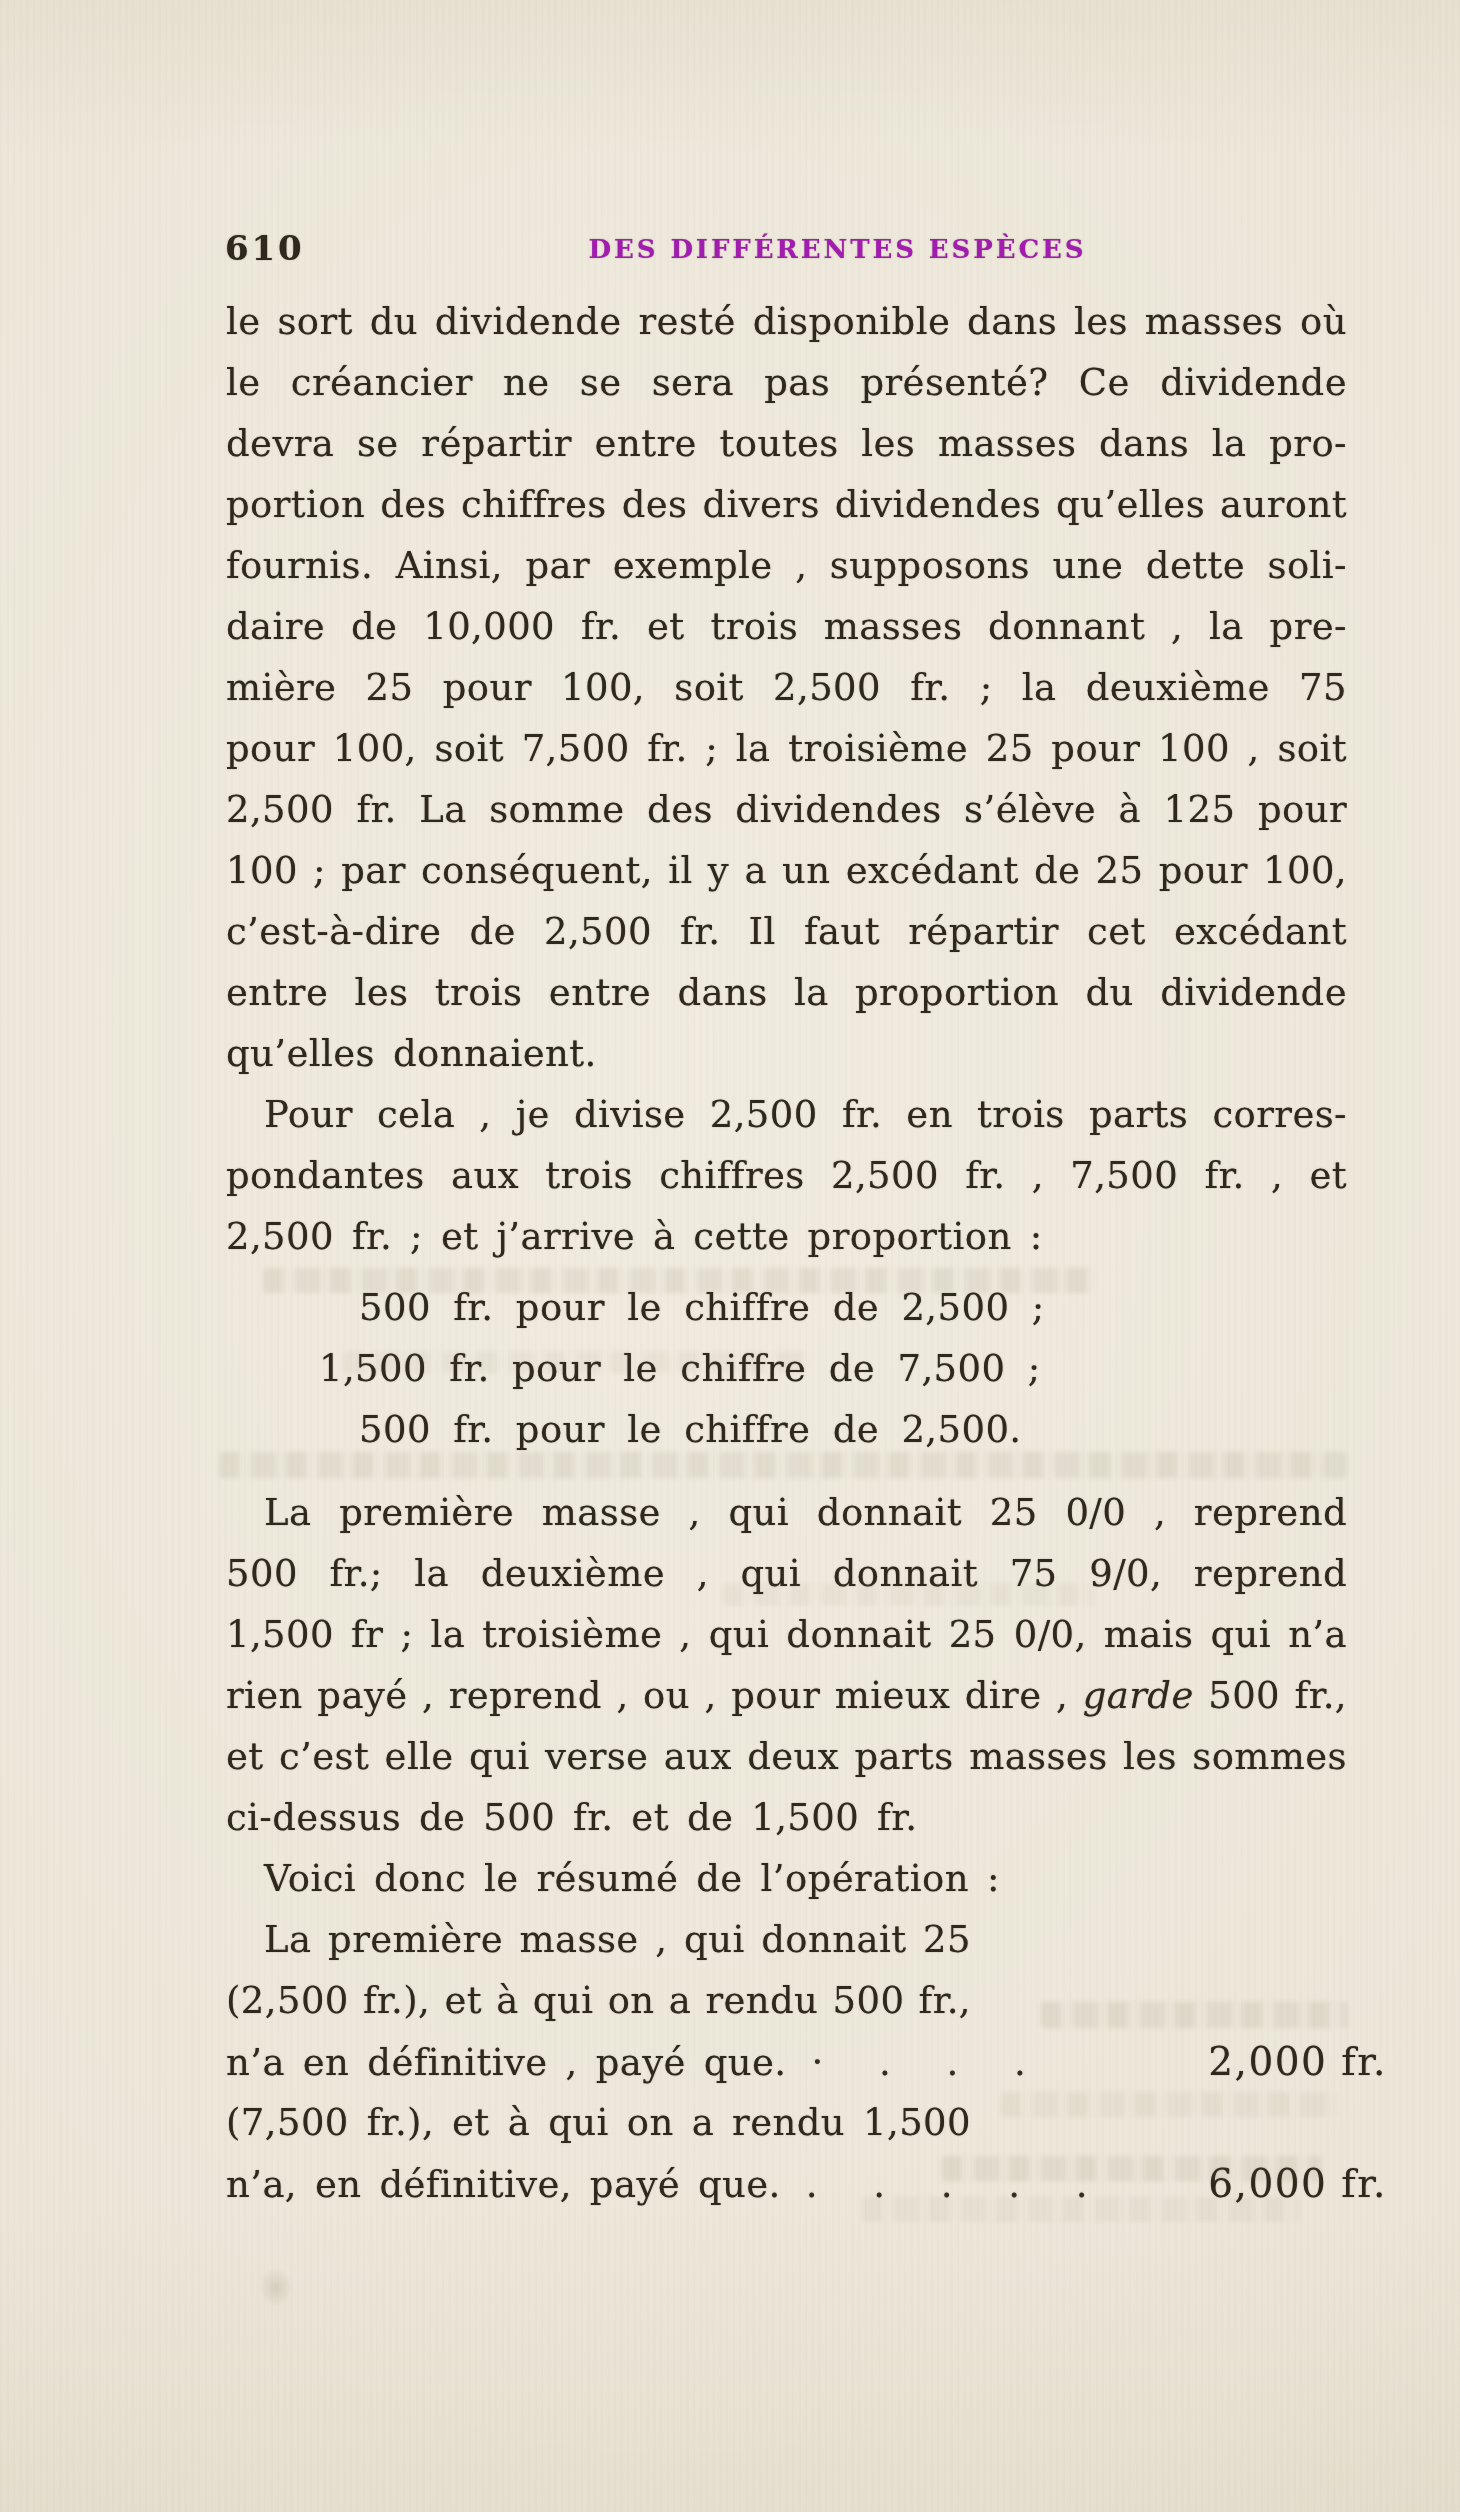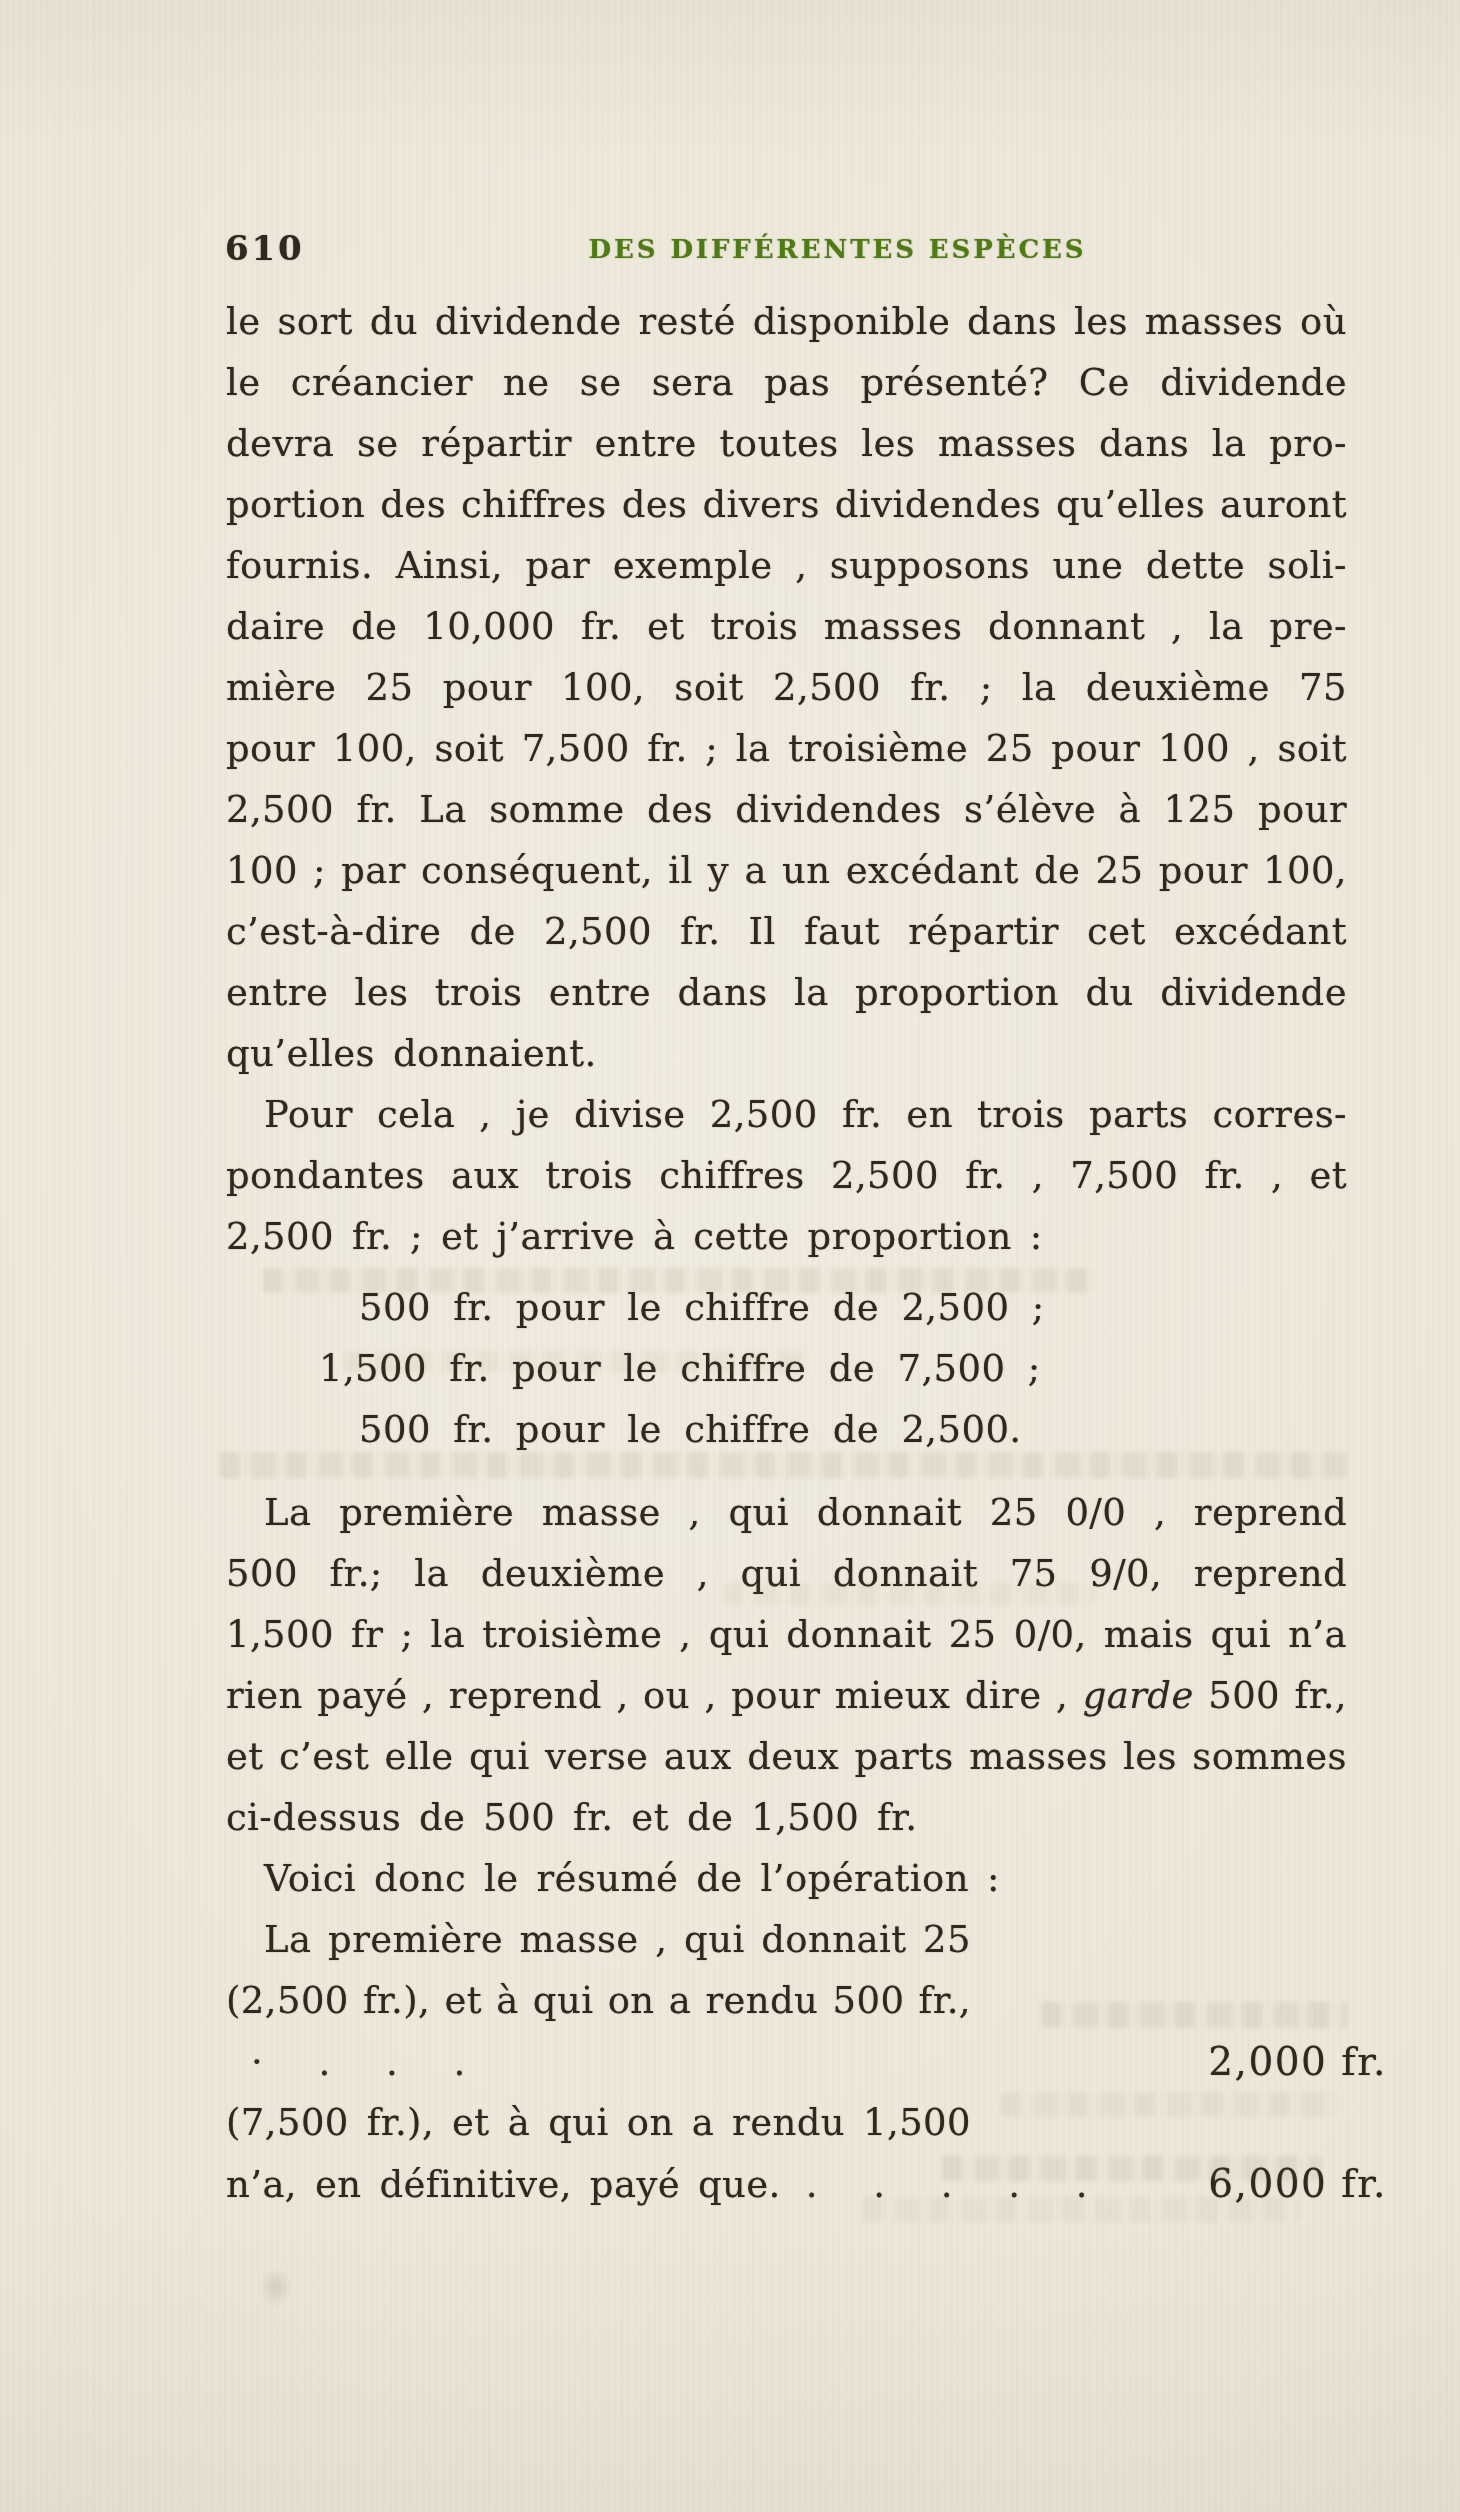--- a/index.html
+++ b/index.html
@@ -23,21 +23,21 @@
   .pagehead-num {
     position: absolute; left: 225px; top: 228px;
     font-size: 34px; font-weight: 600; letter-spacing: 2.9px;
     text-shadow: 0 0 1.5px rgba(47,40,29,0.45);
   }
   .running-head {
     position: absolute; left: 226px; top: 234px; width: 1121px;
     padding-left: 102px; box-sizing: border-box;
     text-align: center;
     font-size: 26px; font-weight: 700; letter-spacing: 2.9px;
-    color: #4d7c0f;
+    color: #a21caf;
     text-shadow: 0 0 1.5px rgba(47,40,29,0.4);
   }
   .tcol {
     position: absolute; left: 226px; top: 291px; width: 1121px;
     font-size: 37px; line-height: 61px;
     letter-spacing: 0.4px;
     text-shadow: 0 0 1.2px rgba(47,40,29,0.5);
   }
   .ln {
     height: 61px; overflow: hidden;
@@ -120,20 +120,21 @@
   <div class="ln">1,500 fr ; la troisième , qui donnait 25 0/0, mais qui n’a</div>
   <div class="ln"><span>rien payé , reprend , ou , pour mieux dire , </span><i>garde</i><span> 500 fr.,</span></div>
   <div class="ln">et c’est elle qui verse aux deux parts masses les sommes</div>
   <div class="ln left">ci-dessus de 500 fr. et de 1,500 fr.</div>
 
   <div class="ln left ind">Voici donc le résumé de l’opération :</div>
 
   <div class="ln ind w-narrow">La première masse , qui donnait 25 0/0</div>
   <div class="ln w-narrow">(2,500 fr.), et à qui on a rendu 500 fr.,</div>
   <div class="total-line">
+    <span class="lead-text">n’a en définitive , payé que.</span>
     <span class="leader">· . . .</span>
     <span class="spacer"></span>
     <span class="amount">2,000 fr.</span>
   </div>
 
   <div class="ln w-narrow">(7,500 fr.), et à qui on a rendu 1,500 fr.,</div>
   <div class="total-line">
     <span class="lead-text">n’a, en définitive, payé que.</span>
     <span class="leader">. . . . .</span>
     <span class="spacer"></span>

